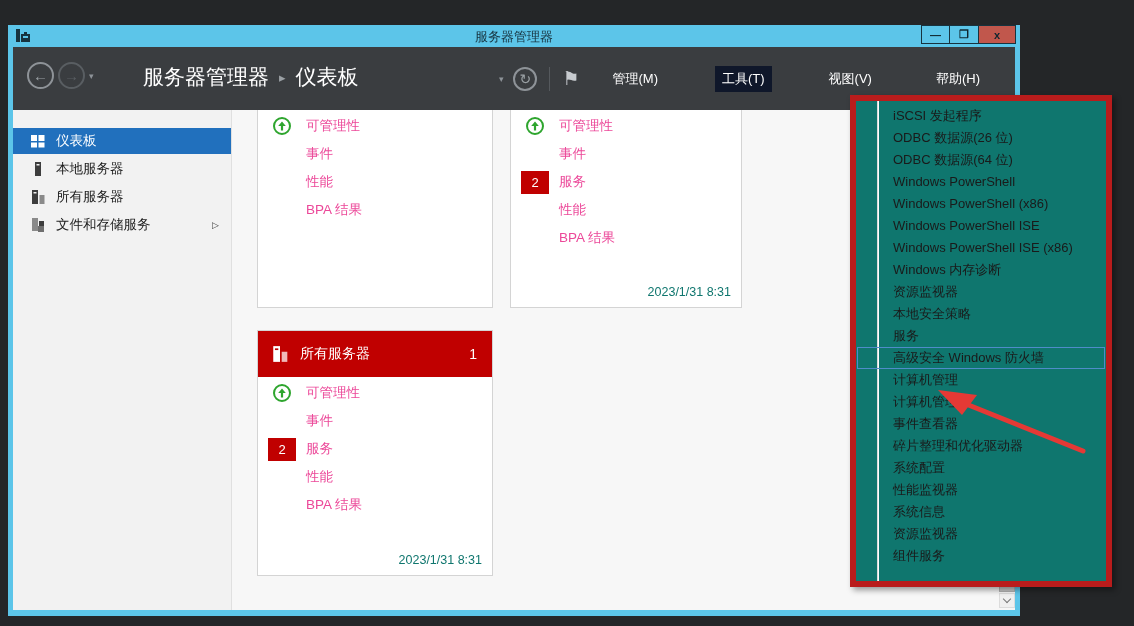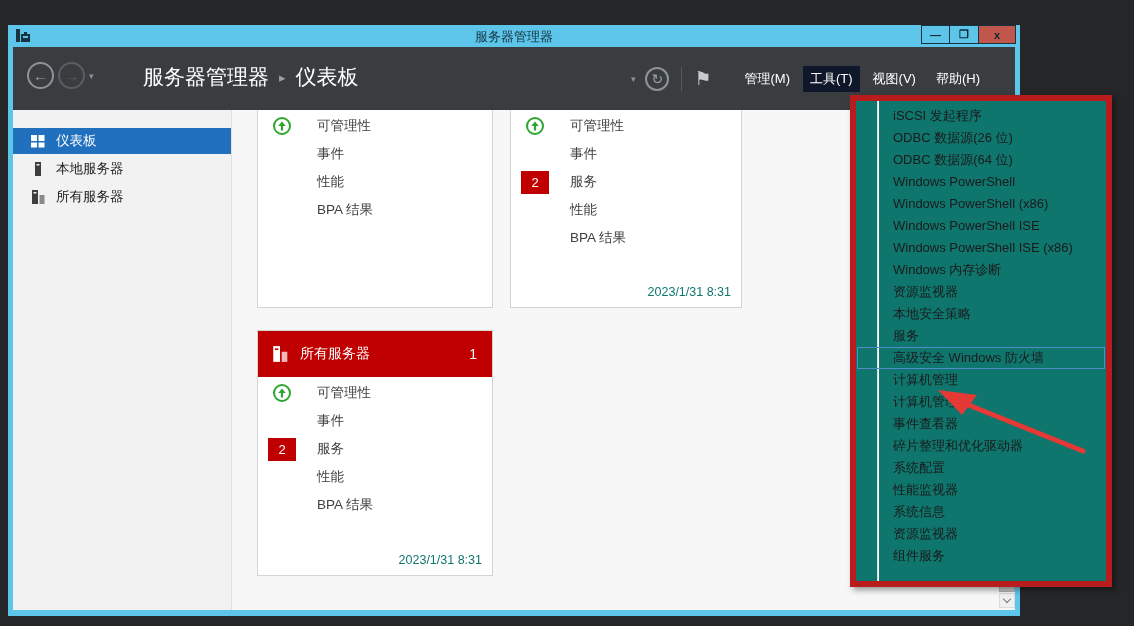--- a/index.html
+++ b/index.html
@@ -29,21 +29,21 @@
   .nav-caret { font-size:9px; color:#8e9398; margin-left:2px; }
   .breadcrumb { position:absolute; left:130px; top:16px; font-size:21px; color:#fff; display:flex; align-items:center; }
   .crumb-sep { font-size:13px; color:#9aa0a4; margin:0 10px; }
   .header-right { position:absolute; right:28px; top:0; height:63px; display:flex; align-items:center; }
   .hdr-caret { font-size:9px; color:#8e9398; margin-right:10px; }
   .refresh { width:24px; height:24px; border:2px solid #8e9398; border-radius:50%;
              display:flex; align-items:center; justify-content:center;
              font-size:14px; color:#9aa0a4; margin-right:12px; }
   .pipe { width:1px; height:24px; background:#55595d; margin-right:12px; }
   .flag { font-size:19px; color:#c7cbcf; margin-right:20px; }
-  .menubar { display:flex; }
+  .menubar { display:flex;gap:44px; }
   .menubar-item { font-size:13px; color:#fff; padding:4px 7px; margin-left:6px; white-space:nowrap; }
   .menubar-item.open { background:#0f172a; }
 
   
   .content { flex:1; display:flex; min-height:0; }
   .sidebar { width:218px; background:#f2f2f2; padding-top:18px; flex:0 0 auto; }
   .side-item { height:26px; display:flex; align-items:center; font-size:13.5px; color:#1c1c1c; position:relative; margin-bottom:2px; }
   .side-icon { width:18px; margin-left:16px; margin-right:9px; display:flex; justify-content:center; flex:0 0 auto; }
   .side-item.selected { background:#2170bd; color:#fff; }
   .expander { position:absolute; right:12px; font-size:9px; color:#3a3a3a; }
@@ -57,21 +57,21 @@
   .tile-c { left:25px; top:220px; width:236px; height:246px; }
   .tile-head { height:46px; background:#c00000; color:#fff; display:flex; align-items:center; }
   .tile-head-icon { margin-left:13px; display:flex; }
   .tile-head-label { margin-left:11px; font-size:14px; }
   .tile-head-count { margin-left:auto; margin-right:15px; font-size:14px; }
   .trow { height:28px; display:flex; align-items:center; }
   .tbody { padding-top:2px; }
   .ticon { width:36px; margin-left:6px; display:flex; justify-content:center; align-items:center; flex:0 0 auto; }
   .badge { width:28px; height:23px; background:#c00000; color:#fff; font-size:13px;
            display:flex; align-items:center; justify-content:center; }
-  .tlabel { margin-left:17px; font-size:13.5px; color:#404040; }
+  .tlabel { margin-left:6px; font-size:13.5px; color:#ec4899; }
   .tile-date { position:absolute; right:10px; bottom:8px; font-size:12.5px; color:#0f766e; }
 
   
   .vscroll { position:absolute; right:0; bottom:2px; width:16px; }
   .vthumb { width:16px; height:15px; background:#c9c9c9; border:1px solid #b3b3b3; }
   .vbtn { width:16px; height:15px; background:#f0f0f0; border:1px solid #dcdcdc; margin-top:1px;
           display:flex; align-items:center; justify-content:center; }
   .chev { width:6px; height:6px; border-right:1.5px solid #777; border-bottom:1.5px solid #777;
           transform:rotate(45deg); margin-top:-3px; }
 
@@ -162,20 +162,31 @@
           </div>
           <div class="side-item">
             <span class="side-icon">
               <svg width="16" height="16" viewBox="0 0 16 16">
                 <rect x="2" y="1" width="6" height="14" fill="#3d3d3d"></rect>
                 <rect x="9.5" y="6" width="5" height="9" fill="#8a8a8a"></rect>
                 <rect x="3.5" y="3" width="3" height="1.5" fill="#f2f2f2"></rect>
               </svg>
             </span>
             <span>所有服务器</span>
+          </div>
+          <div class="side-item">
+            <span class="side-icon">
+              <svg width="16" height="16" viewBox="0 0 16 16">
+                <rect x="2" y="1" width="6" height="13" fill="#8a8a8a"></rect>
+                <rect x="9" y="4" width="5" height="10" fill="#3d3d3d"></rect>
+                <rect x="8" y="9" width="6" height="6" fill="#6f6f6f"></rect>
+              </svg>
+            </span>
+            <span>文件和存储服务</span>
+            <span class="expander">▷</span>
           </div>
         </div>
 
         <div class="divider"></div>
 
         <div class="main">
 
           <div class="tile clipped tile-a">
             <div class="tbody">
               <div class="trow">

